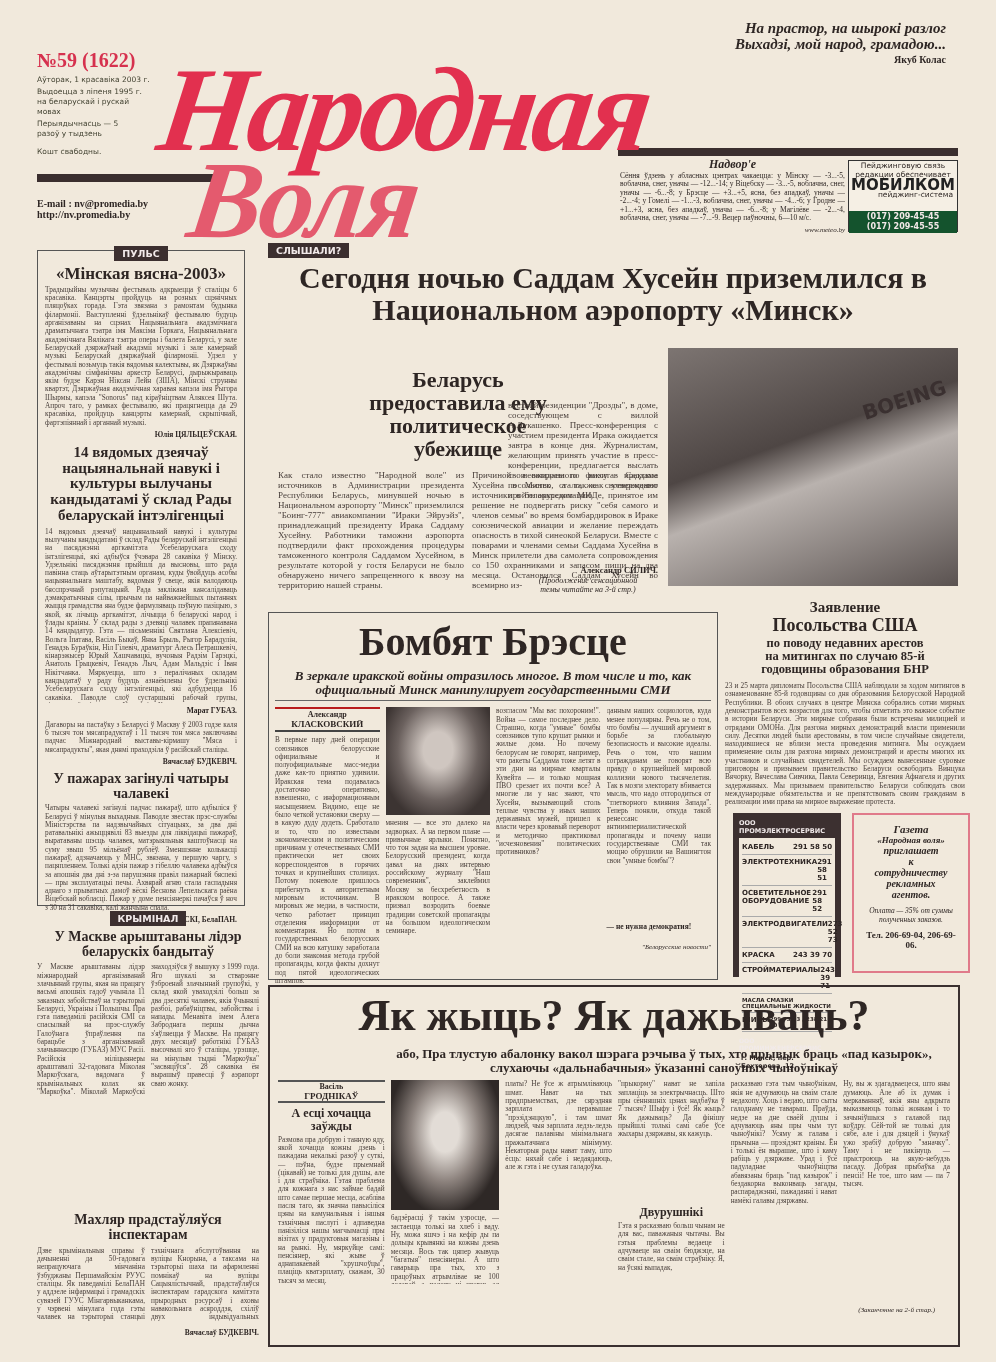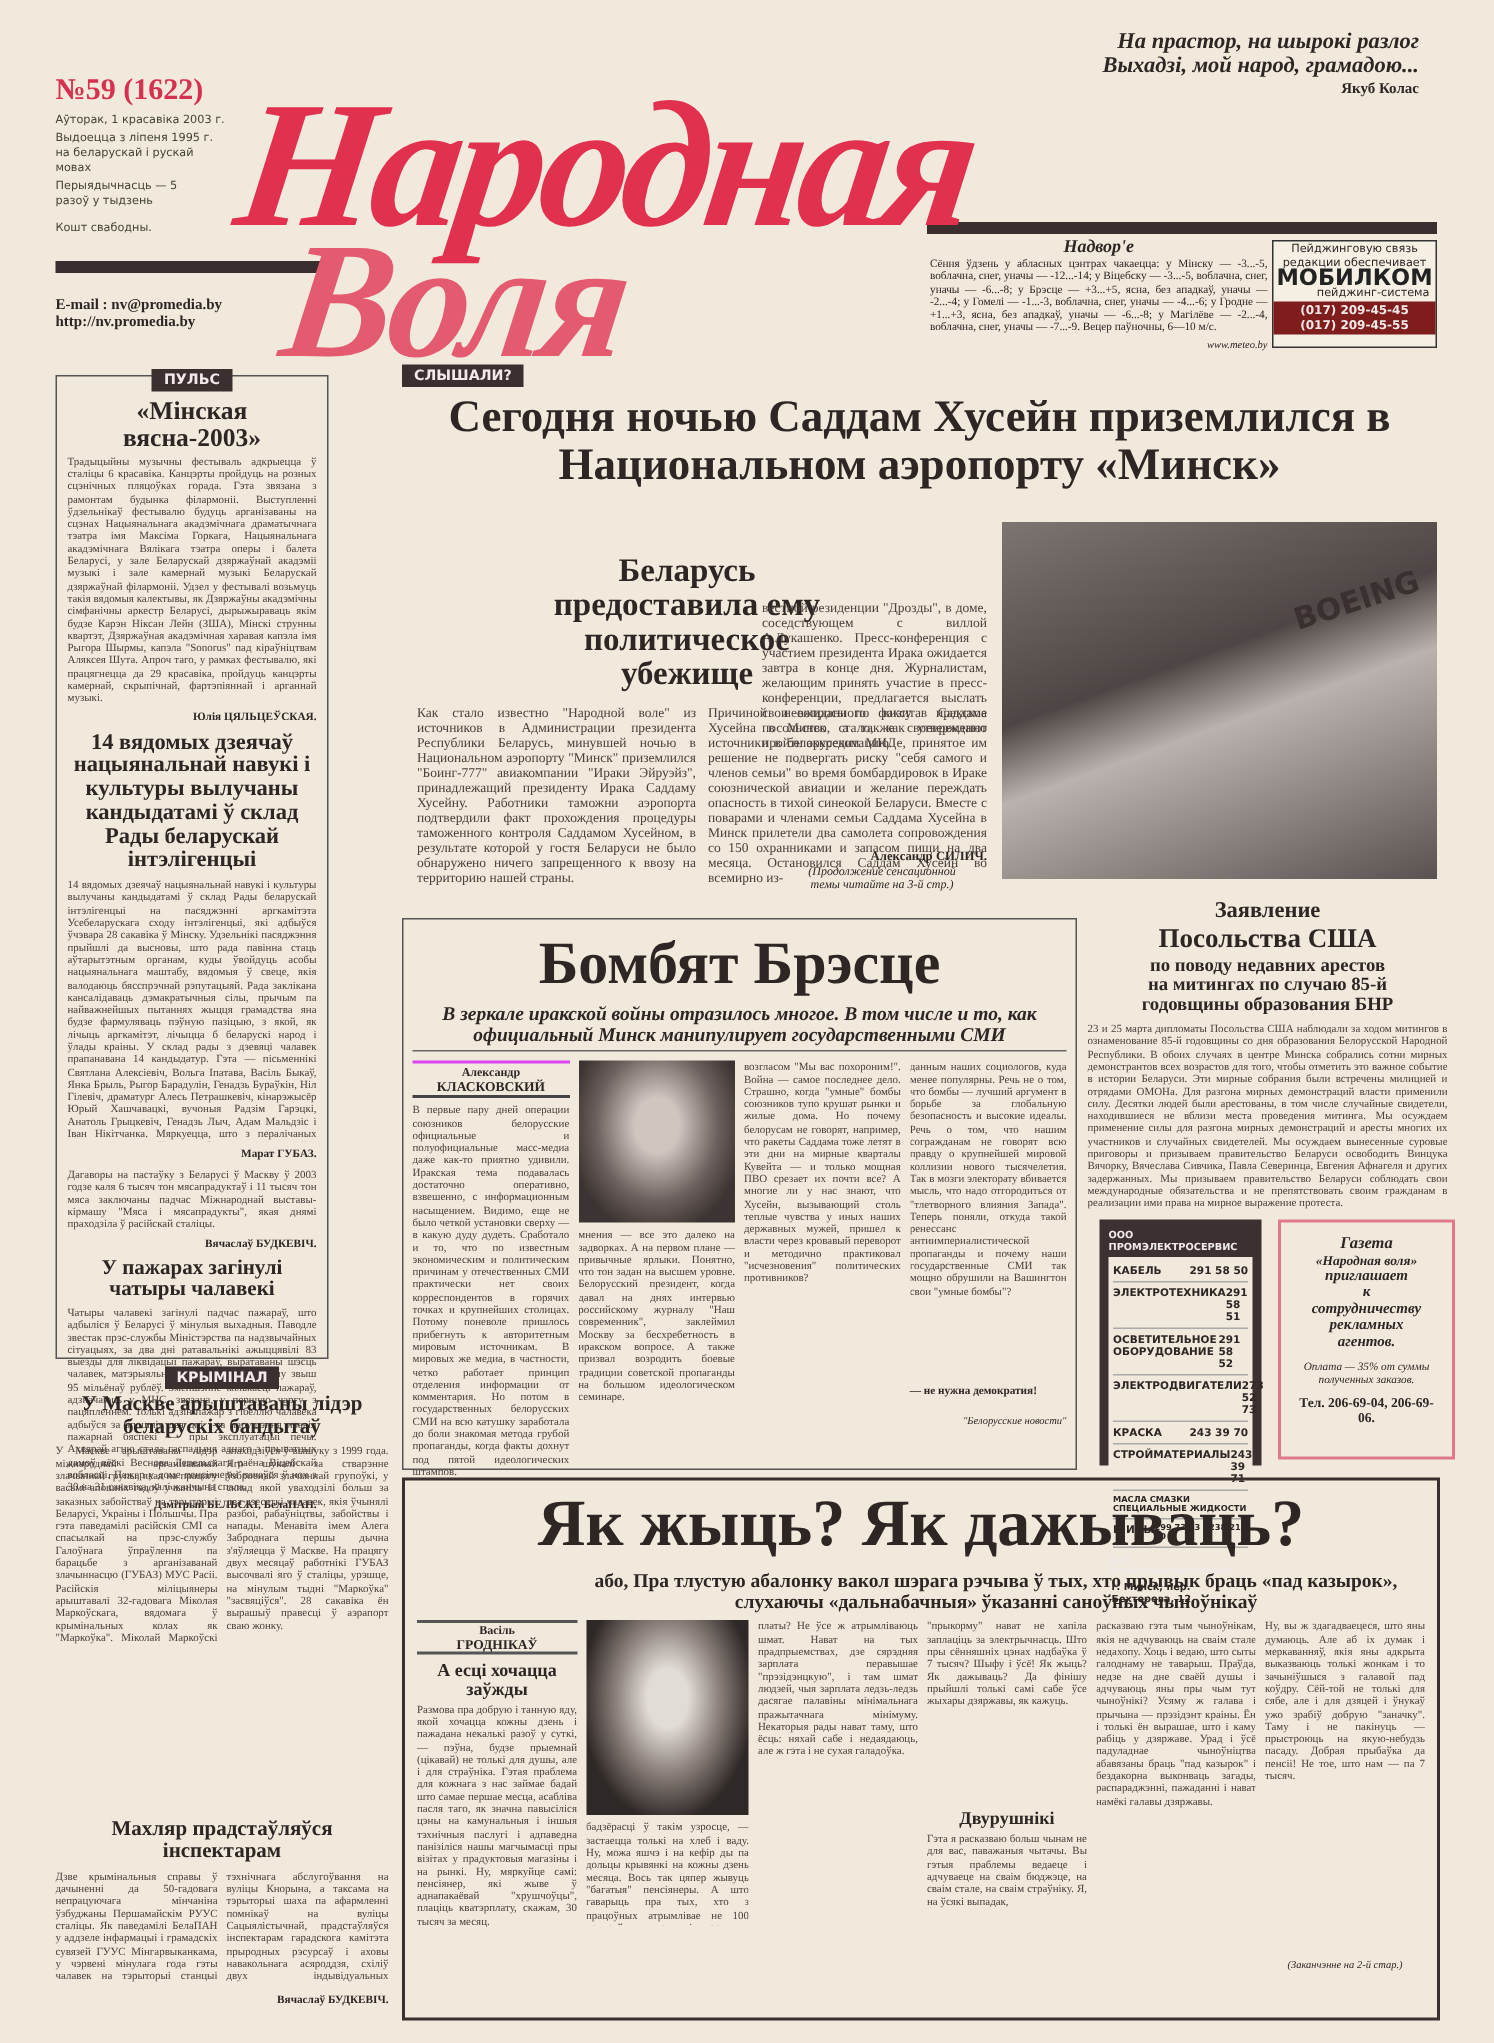--- a/index.html
+++ b/index.html
@@ -13,21 +13,21 @@
 .mast .l2{position:absolute;left:30px;top:90px;font-family:"Liberation Serif",serif;font-style:italic;font-weight:bold;font-size:110px;color:#e45a6e;letter-spacing:-3px;line-height:110px;transform:skewX(-8deg)}
 .bar{background:#3a2e2e;height:8px}
 .email{left:37px;top:198px;font-family:"Liberation Serif",serif;font-weight:bold;font-size:10px;line-height:11px}
 .quote{right:50px;top:20px;text-align:right;font-style:italic;font-weight:bold;font-size:15px;line-height:16px}
 .quote .auth{font-size:10px;font-style:normal}
 .weather{left:620px;top:160px;width:225px;font-size:7.5px;line-height:8.5px;text-align:justify}
 .weather h4{text-align:center;font-style:italic;font-size:12px;margin-bottom:3px}
 .weather .src{text-align:right;font-style:italic;font-size:7px;margin-top:3px}
 .pager{left:848px;top:160px;width:110px;height:72px;border:1px solid #333;background:#f5efe4;font-family:"DejaVu Sans",sans-serif;text-align:center;font-size:7.5px;line-height:9px}
 .pager .logo{font-weight:bold;font-size:15px;color:#222;margin-top:2px}
-.pager .ph{background:#7f1d1d;color:#f3e8e8;font-weight:bold;font-size:8px;line-height:10px;padding:1px 0;margin-top:2px}
+.pager .ph{background:#14532d;color:#f3e8e8;font-weight:bold;font-size:8px;line-height:10px;padding:1px 0;margin-top:12px}
 .lab{background:#3c2f2f;color:#f2eaea;font-family:"DejaVu Sans",sans-serif;font-weight:bold;font-size:9.5px;padding:2px 8px;display:inline-block}
 .col-box{border:1px solid #555;padding:6px 7px}
 .hd{font-weight:bold;text-align:center;line-height:1.05}
 .txt{font-size:7.3px;line-height:8.3px;text-align:justify;color:#4a403c}
 .sig{font-size:7.5px;font-weight:bold;text-align:right;margin:3px 0 6px}
 .photo{background:linear-gradient(160deg,#7d7572,#4e4644 40%,#b9b2ae 55%,#5a5250);}
 .ad-red{border:2px solid #e07a8a;padding:8px;text-align:center;font-style:italic;font-weight:bold}
 .ad-dark{background:#3c3030;color:#f1eaea;font-family:"DejaVu Sans",sans-serif;font-size:7px;font-weight:bold;padding:6px}
 .ad-dark .row{display:flex;justify-content:space-between;border-bottom:1px solid #aaa;padding:3px 0}
 </style>
@@ -67,21 +67,21 @@
   <div>Пейджинговую связь</div>
   <div>редакции обеспечивает</div>
   <div class="logo">МОБИЛКОМ</div>
   <div style="text-align:right;padding-right:4px">пейджинг-система</div>
   <div class="ph">
     <div>(017) 209-45-45</div>
     <div>(017) 209-45-55</div>
   </div>
 </div>
 
-<div class="abs col-box" style="left:37px;top:250px;width:182px;height:656px">
+<div class="abs col-box" style="left:37px;top:250px;width:208px;height:656px">
   <div style="text-align:center;margin-top:-14px"><span class="lab">ПУЛЬС</span></div>
   <div class="hd" style="font-size:17px;margin:4px 0 3px">«Мінская вясна-2003»</div>
   <div class="txt">Традыцыйны музычны фестываль адкрыецца ў сталіцы 6 красавіка. Канцэрты пройдуць на розных сцэнічных пляцоўках горада. Гэта звязана з рамонтам будынка філармоніі. Выступленні ўдзельнікаў фестывалю будуць арганізаваны на сцэнах Нацыянальнага акадэмічнага драматычнага тэатра імя Максіма Горкага, Нацыянальнага акадэмічнага Вялікага тэатра оперы і балета Беларусі, у зале Беларускай дзяржаўнай акадэміі музыкі і зале камернай музыкі Беларускай дзяржаўнай філармоніі. Удзел у фестывалі возьмуць такія вядомыя калектывы, як Дзяржаўны акадэмічны сімфанічны аркестр Беларусі, дырыжыраваць якім будзе Карэн Ніксан Лейн (ЗША), Мінскі струнны квартэт, Дзяржаўная акадэмічная харавая капэла імя Рыгора Шырмы, капэла "Sonorus" пад кіраўніцтвам Аляксея Шута. Апроч таго, у рамках фестывалю, які працягнецца да 29 красавіка, пройдуць канцэрты камернай, скрыпічнай, фартэпіяннай і арганнай музыкі.</div>
   <div class="sig">Юлія ЦЯЛЬЦЕЎСКАЯ.</div>
   <div class="hd" style="font-size:15px;margin:4px 0 4px">14 вядомых дзеячаў нацыянальнай навукі і культуры вылучаны кандыдатамі ў склад Рады беларускай інтэлігенцыі</div>
   <div class="txt" style="height:175px;overflow:hidden">14 вядомых дзеячаў нацыянальнай навукі і культуры вылучаны кандыдатамі ў склад Рады беларускай інтэлігенцыі на пасяджэнні аргкамітэта Усебеларускага сходу інтэлігенцыі, які адбыўся ўчэвара 28 сакавіка ў Мінску. Удзельнікі пасяджэння прыйшлі да высновы, што рада павінна стаць аўтарытэтным органам, куды ўвойдуць асобы нацыянальнага маштабу, вядомыя ў свеце, якія валодаюць бясспрэчнай рэпутацыяй. Рада заклікана кансалідаваць дэмакратычныя сілы, прычым па найважнейшых пытаннях жыцця грамадства яна будзе фармуляваць пэўную пазіцыю, з якой, як лічыць аргкамітэт, лічыцца б беларускі народ і ўлады краіны. У склад рады з дзевяці чалавек прапанавана 14 кандыдатур. Гэта — пісьменнікі Святлана Алексіевіч, Вольга Іпатава, Васіль Быкаў, Янка Брыль, Рыгор Барадулін, Генадзь Бураўкін, Ніл Гілевіч, драматург Алесь Петрашкевіч, кінарэжысёр Юрый Хашчавацкі, вучоныя Радзім Гарэцкі, Анатоль Грыцкевіч, Генадзь Лыч, Адам Мальдзіс і Іван Нікітчанка. Мяркуецца, што з пералічаных складам кандыдатаў у раду будуць азнаёмлены ўсе ўдзельнікі Усебеларускага сходу інтэлігенцыі, які адбудзецца 16 сакавіка. Паводле слоў сустаршыні рабочай групы, кінарэжысёра і педагога Уладзіміра Коласа, рэзалюцыя сходу накіравана да кіраўніцтва краіны і ва ўсе пасольствы і СМІ, у тым ліку дзяржаўным тэлеканалаў БТ, СТВ і ОНТ. У.Колас таксама зазначыў, што пасля зацвярджэння складу Рады беларускай інтэлігенцыі аргкамітэт сходу мяркуецца распусціць у выніках рады.</div>
   <div class="sig">Марат ГУБАЗ.</div>
   <div class="txt">Дагаворы на пастаўку з Беларусі ў Маскву ў 2003 годзе каля 6 тысяч тон мясапрадуктаў і 11 тысяч тон мяса заключаны падчас Міжнароднай выставы-кірмашу "Мяса і мясапрадукты", якая днямі праходзіла ў расійскай сталіцы.</div>
   <div class="sig">Вячаслаў БУДКЕВІЧ.</div>
   <div class="hd" style="font-size:14px;margin:2px 0 3px">У пажарах загінулі чатыры чалавекі</div>
@@ -114,21 +114,21 @@
   </div>
   <div class="abs sig" style="left:240px;top:322px;width:150px;font-size:8.5px">Александр СИЛИЧ.</div>
   <div class="abs" style="left:270px;top:336px;width:100px;font-size:8px;font-style:italic;text-align:center">(Продолжение сенсационной темы читайте на 3-й стр.)</div>
 </div>
 
 <div class="abs col-box" style="left:268px;top:612px;width:450px;height:368px;padding:4px 6px">
   <div class="hd" style="font-size:40px;margin:4px 0 6px">Бомбят Брэсце</div>
   <div class="hd" style="font-size:13px;font-style:italic;margin-bottom:6px;border-bottom:1px solid #666;padding-bottom:4px">В зеркале иракской войны отразилось многое. В том числе и то, как официальный Минск манипулирует государственными СМИ</div>
   <div style="display:flex;gap:6px">
     <div style="width:108px">
-      <div style="border-top:2px solid #d946ef;border-bottom:2px solid #444;text-align:center;font-size:8px;font-weight:bold;padding:1px 0;margin-bottom:4px">
+      <div style="border-top:2px solid #b91c1c;border-bottom:2px solid #444;text-align:center;font-size:8px;font-weight:bold;padding:1px 0;margin-bottom:4px">
         <div>Александр</div>
         <div style="font-size:9px">КЛАСКОВСКИЙ</div>
       </div>
       <div class="txt" style="height:250px;overflow:hidden">В первые пару дней операции союзников белорусские официальные и полуофициальные масс-медиа даже как-то приятно удивили. Иракская тема подавалась достаточно оперативно, взвешенно, с информационным насыщением. Видимо, еще не было четкой установки сверху — в какую дуду дудеть. Сработало и то, что по известным экономическим и политическим причинам у отечественных СМИ практически нет своих корреспондентов в горячих точках и крупнейших столицах. Потому поневоле пришлось прибегнуть к авторитетным мировым источникам. В мировых же медиа, в частности, четко работает принцип отделения информации от комментария. Но потом в государственных белорусских СМИ на всю катушку заработала до боли знакомая метода грубой пропаганды, когда факты дохнут под пятой идеологических штампов.</div>
     </div>
     <div style="width:108px">
       <div class="photo" style="height:108px;margin-bottom:4px;background:radial-gradient(ellipse at 50% 40%,#cfc6c0 20%,#6b615e 55%,#3c3432 80%)"></div>
       <div class="txt" style="height:150px;overflow:hidden">мнения — все это далеко на задворках. А на первом плане — привычные ярлыки. Понятно, что тон задан на высшем уровне. Белорусский президент, когда давал на днях интервью российскому журналу "Наш современник", заклеймил Москву за бесхребетность в иракском вопросе. А также призвал возродить боевые традиции советской пропаганды на большом идеологическом семинаре.</div>
     </div>
     <div style="width:108px">

